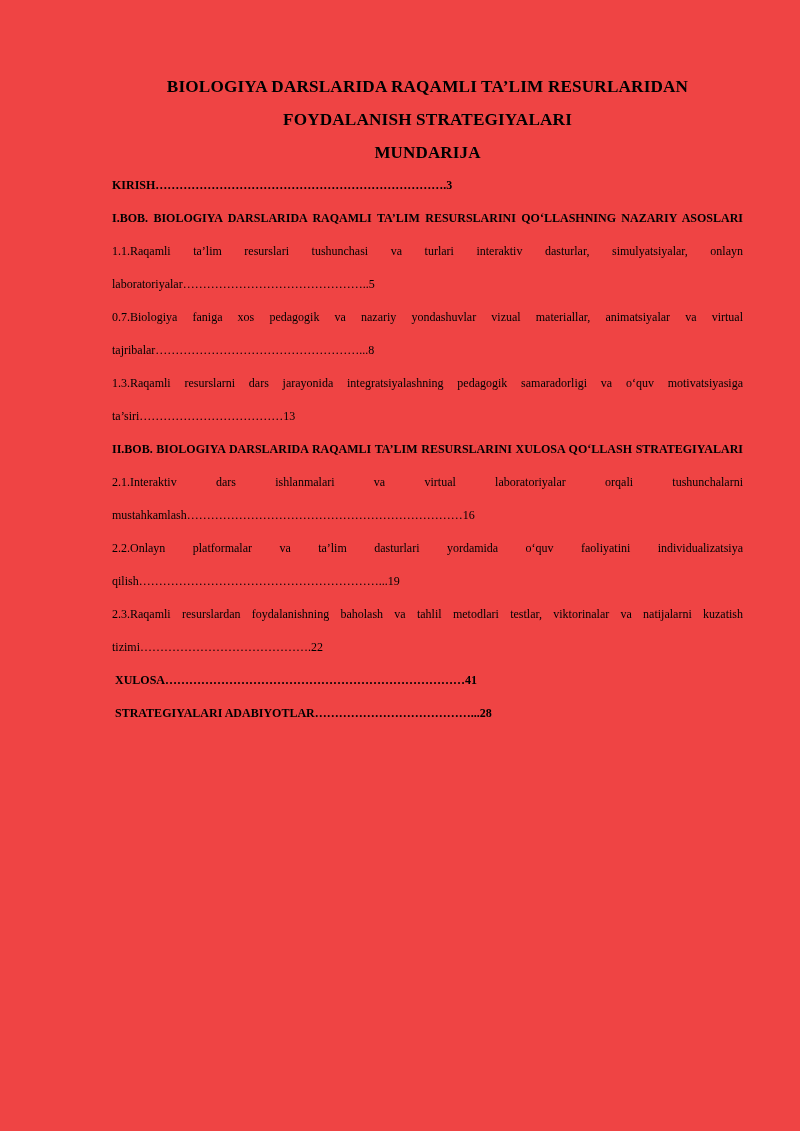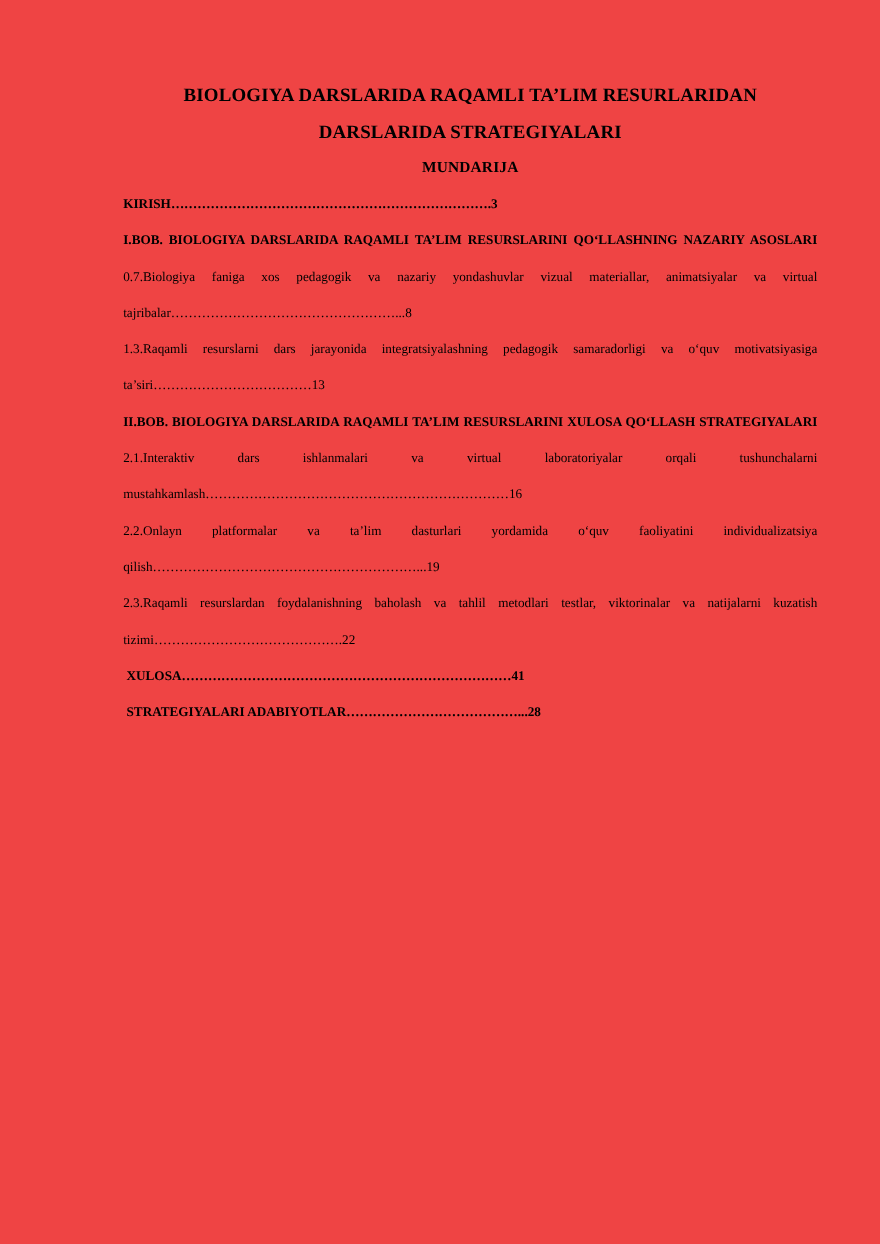--- a/index.html
+++ b/index.html
@@ -35,21 +35,21 @@
     font-size: 17.2px;
     line-height: 33px;
     letter-spacing: 0.15px;
   }
   .doc-title .title-line {
     display: block;
   }
   .section-label {
     text-align: center;
     font-weight: bold;
-    font-size: 14px;
+    font-size: 17px;
     line-height: 33px;
     letter-spacing: 0.15px;
   }
 
   
   .toc-list {
     margin: 0;
     padding: 0;
     list-style: none;
   }
@@ -77,28 +77,29 @@
   }
 </style>
 </head>
 <body>
 
 <div class="page">
   <div class="content">
 
     <div class="doc-title">
       <span class="title-line">BIOLOGIYA DARSLARIDA RAQAMLI TA’LIM RESURLARIDAN</span>
-      <span class="title-line">DARSLARIDA STRATEGIYALARI</span>
+      <span class="title-line">FOYDALANISH STRATEGIYALARI</span>
     </div>
 
     <div class="section-label">MUNDARIJA</div>
 
     <ul class="toc-list">
       <li class="toc-entry bold last-left">KIRISH……………………………………………………………….3</li>
       <li class="toc-entry bold justify-all">I.BOB. BIOLOGIYA DARSLARIDA RAQAMLI TA’LIM RESURSLARINI QO‘LLASHNING NAZARIY ASOSLARI</li>
+      <li class="toc-entry justify-all">1.1.Raqamli ta’lim resurslari tushunchasi va turlari interaktiv dasturlar, simulyatsiyalar, onlayn laboratoriyalar………………………………………..5</li>
       <li class="toc-entry justify-all">0.7.Biologiya faniga xos pedagogik va nazariy yondashuvlar vizual materiallar, animatsiyalar va virtual tajribalar……………………………………………...8</li>
       <li class="toc-entry justify-all">1.3.Raqamli resurslarni dars jarayonida integratsiyalashning pedagogik samaradorligi va o‘quv motivatsiyasiga ta’siri………………………………13</li>
       <li class="toc-entry bold justify-all">II.BOB. BIOLOGIYA DARSLARIDA RAQAMLI TA’LIM RESURSLARINI XULOSA QO‘LLASH STRATEGIYALARI</li>
       <li class="toc-entry justify-all">2.1.Interaktiv dars ishlanmalari va virtual laboratoriyalar orqali tushunchalarni mustahkamlash……………………………………………………………16</li>
       <li class="toc-entry justify-all">2.2.Onlayn platformalar va ta’lim dasturlari yordamida o‘quv faoliyatini individualizatsiya qilish……………………………………………………...19</li>
       <li class="toc-entry justify-all">2.3.Raqamli resurslardan foydalanishning baholash va tahlil metodlari testlar, viktorinalar va natijalarni kuzatish tizimi…………………………………….22</li>
       <li class="toc-entry bold indent last-left">XULOSA…………………………………………………………………41</li>
       <li class="toc-entry bold indent last-left">STRATEGIYALARI ADABIYOTLAR…………………………………...28</li>
     </ul>
 

